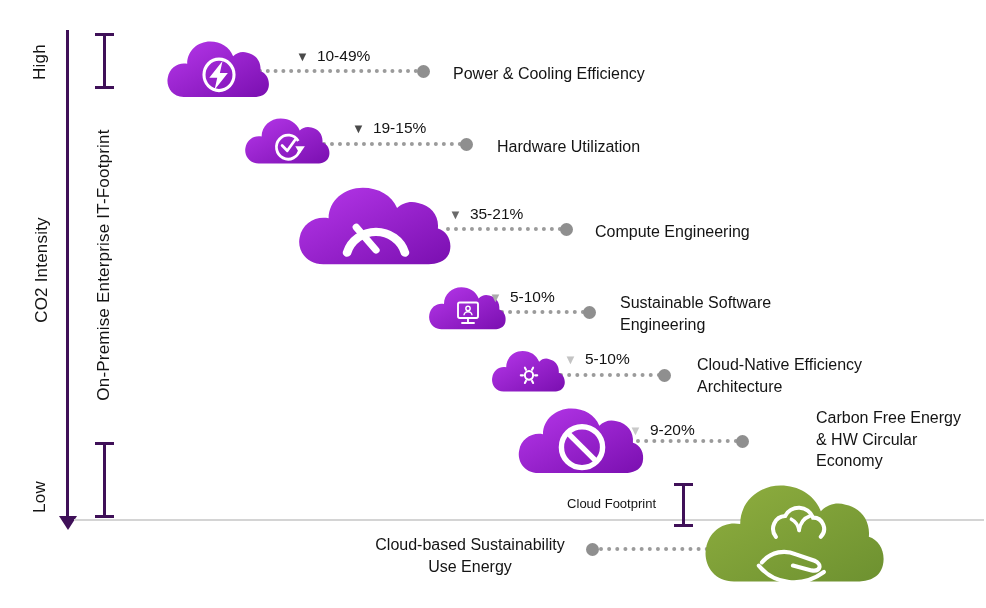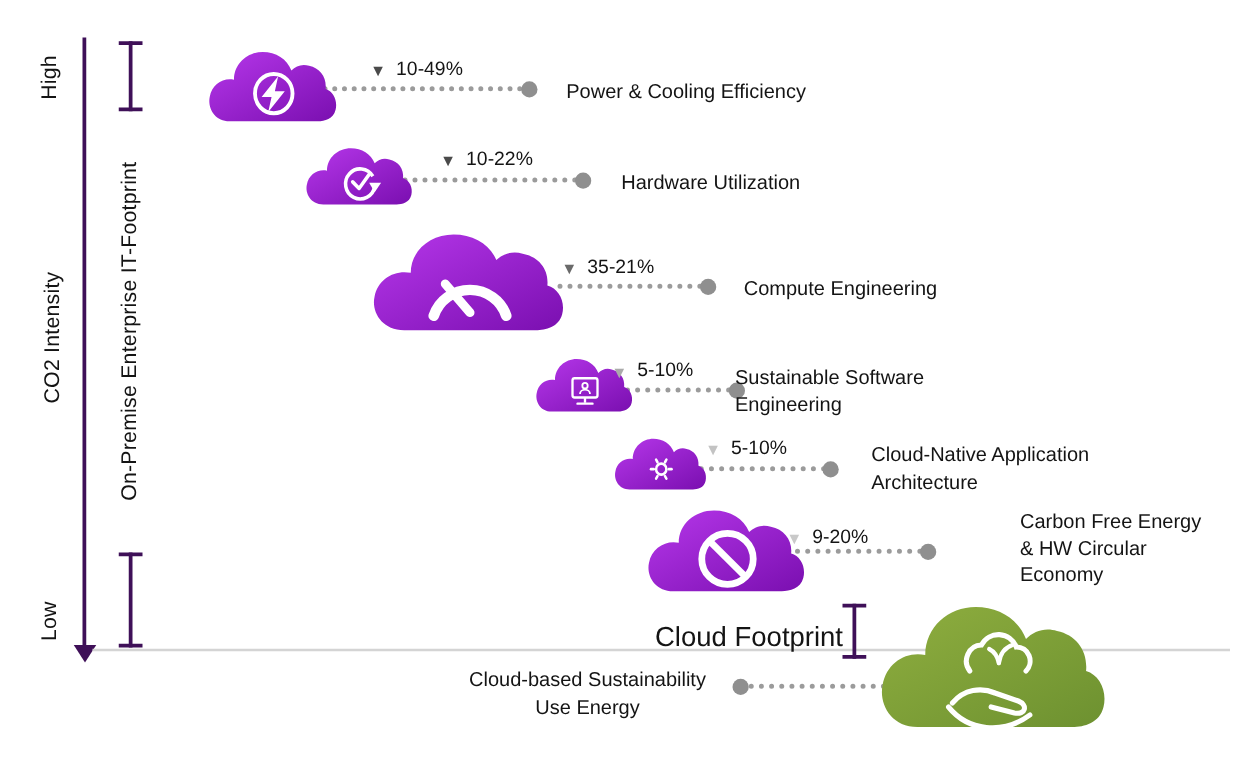--- a/index.html
+++ b/index.html
@@ -83,21 +83,21 @@
     <div class="cloud" style="left:244px;top:114px">
       <svg width="88" height="60" viewBox="0 0 120 80" preserveAspectRatio="none">
         <path fill="url(#gradPurple)" d="M20,66 C6,66 0,54 2,45 C4,34 14,28 24,30 C24,16 36,6 50,6 C62,6 72,12 76,22 C80,18 86,16 92,18 C102,20 108,28 107,38 C114,40 118,48 116,56 C114,64 106,66 100,66 Z"></path>
         <path d="M74,36 A16,16 0 1 0 76,47" fill="none" stroke="#fff" stroke-width="3.8"></path>
         <polygon points="76,53 70,43 83,43" fill="#fff"></polygon>
         <polyline points="52,42 59,49 70,34" fill="none" stroke="#fff" stroke-width="3.8" stroke-linecap="round" stroke-linejoin="round"></polyline>
       </svg>
     </div>
     <div class="pct" style="left:352px;top:119px">
       <span class="tri" style="color: rgb(74, 74, 74);">▼</span>
-      <span>10-22%</span>
+      <span>19-15%</span>
     </div>
     <div class="lbl" style="left:497px;top:136px">Hardware Utilization</div>
   </div>
 
   <div>
     <div class="dotline" style="left:446px;top:227px;width:116px"></div>
     <div class="dot" style="left:560px;top:223px"></div>
     <div class="cloud" style="left:297px;top:180px">
       <svg width="158" height="102" viewBox="0 0 120 80" preserveAspectRatio="none">
         <path fill="url(#gradPurple)" d="M20,66 C6,66 0,54 2,45 C4,34 14,28 24,30 C24,16 36,6 50,6 C62,6 72,12 76,22 C80,18 86,16 92,18 C102,20 108,28 107,38 C114,40 118,48 116,56 C114,64 106,66 100,66 Z"></path>
@@ -122,21 +122,21 @@
         <circle cx="60" cy="36.5" r="3.2" fill="none" stroke="#fff" stroke-width="2.2"></circle>
         <path d="M54,46 a6,5 0 0 1 12,0" fill="none" stroke="#fff" stroke-width="2.2"></path>
         <line x1="60" y1="50" x2="60" y2="56" stroke="#fff" stroke-width="2.8"></line>
         <line x1="51" y1="57" x2="69" y2="57" stroke="#fff" stroke-width="2.8" stroke-linecap="round"></line>
       </svg>
     </div>
     <div class="pct" style="left:489px;top:288px">
       <span class="tri" style="color: rgb(170, 170, 170);">▼</span>
       <span>5-10%</span>
     </div>
-    <div class="lbl" style="left:588px;top:292px;width:180px">Sustainable Software Engineering</div>
+    <div class="lbl" style="left:620px;top:292px;width:180px">Sustainable Software Engineering</div>
   </div>
 
   <div>
     <div class="dotline" style="left:559px;top:373px;width:102px"></div>
     <div class="dot" style="left:658px;top:369px"></div>
     <div class="cloud" style="left:491px;top:347px">
       <svg width="76" height="54" viewBox="0 0 120 80" preserveAspectRatio="none">
         <path fill="url(#gradPurple)" d="M20,66 C6,66 0,54 2,45 C4,34 14,28 24,30 C24,16 36,6 50,6 C62,6 72,12 76,22 C80,18 86,16 92,18 C102,20 108,28 107,38 C114,40 118,48 116,56 C114,64 106,66 100,66 Z"></path>
         <circle cx="60" cy="42" r="6.5" fill="none" stroke="#fff" stroke-width="3.2"></circle>
         <g stroke="#fff" stroke-width="3.2" stroke-linecap="round">
@@ -146,41 +146,41 @@
           <line x1="50.5" y1="42" x2="47" y2="42"></line>
           <line x1="55.25" y1="33.77" x2="53.5" y2="30.74"></line>
           <line x1="64.75" y1="33.77" x2="66.5" y2="30.74"></line>
         </g>
       </svg>
     </div>
     <div class="pct" style="left:564px;top:350px">
       <span class="tri" style="color: rgb(195, 195, 195);">▼</span>
       <span>5-10%</span>
     </div>
-    <div class="lbl" style="left:697px;top:354px;width:200px">Cloud-Native Application Architecture</div>
+    <div class="lbl" style="left:697px;top:354px;width:200px">Cloud-Native Efficiency Architecture</div>
   </div>
 
   <div>
     <div class="dotline" style="left:636px;top:439px;width:102px"></div>
     <div class="dot" style="left:736px;top:435px"></div>
     <div class="cloud" style="left:517px;top:402px">
       <svg width="130" height="86" viewBox="0 0 120 80" preserveAspectRatio="none">
         <path fill="url(#gradPurple)" d="M20,66 C6,66 0,54 2,45 C4,34 14,28 24,30 C24,16 36,6 50,6 C62,6 72,12 76,22 C80,18 86,16 92,18 C102,20 108,28 107,38 C114,40 118,48 116,56 C114,64 106,66 100,66 Z"></path>
         <circle cx="60" cy="42" r="19" fill="none" stroke="#fff" stroke-width="5"></circle>
         <line x1="47" y1="29" x2="73" y2="55" stroke="#fff" stroke-width="5"></line>
       </svg>
     </div>
     <div class="pct" style="left:629px;top:421px">
       <span class="tri" style="color: rgb(201, 201, 201);">▼</span>
       <span>9-20%</span>
     </div>
     <div class="lbl" style="left:816px;top:407px;width:150px">Carbon Free Energy &amp; HW Circular Economy</div>
   </div>
 
-  <div class="lbl" style="left:524px;top:495px;width:170px;text-align:left;font-size:22px">Cloud Footprint</div>
+  <div class="lbl" style="left:486px;top:495px;width:170px;text-align:right;font-size:13px">Cloud Footprint</div>
   <div class="ibeam" style="left:682px;top:483px;height:44px"></div>
 
   <div>
     <div class="lbl" style="left:370px;top:534px;width:200px;text-align:center">Cloud-based Sustainability Use Energy</div>
     <div class="dot" style="left:586px;top:543px"></div>
     <div class="dotline" style="left:599px;top:547px;width:118px"></div>
     <div class="cloud" style="left:703px;top:476px">
       <svg width="186" height="128" viewBox="0 0 120 80" preserveAspectRatio="none">
         <path fill="url(#gradGreen)" d="M20,66 C6,66 0,54 2,45 C4,34 14,28 24,30 C24,16 36,6 50,6 C62,6 72,12 76,22 C80,18 86,16 92,18 C102,20 108,28 107,38 C114,40 118,48 116,56 C114,64 106,66 100,66 Z"></path>
         <path d="M47,38 a8,8 0 0 1 6,-13 a10,10 0 0 1 18,1 a7,7 0 0 1 5,12" fill="none" stroke="#fff" stroke-width="2.6" stroke-linecap="round"></path>

